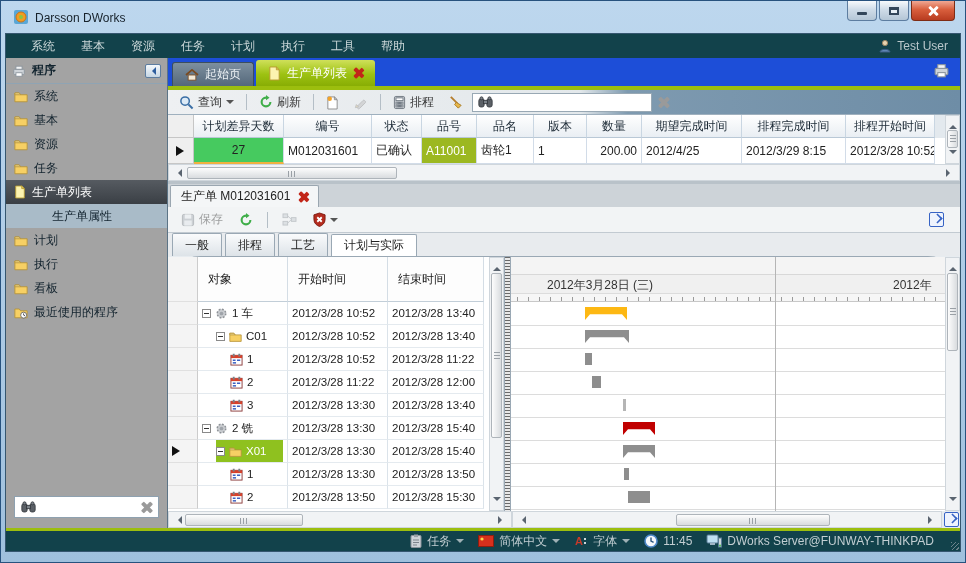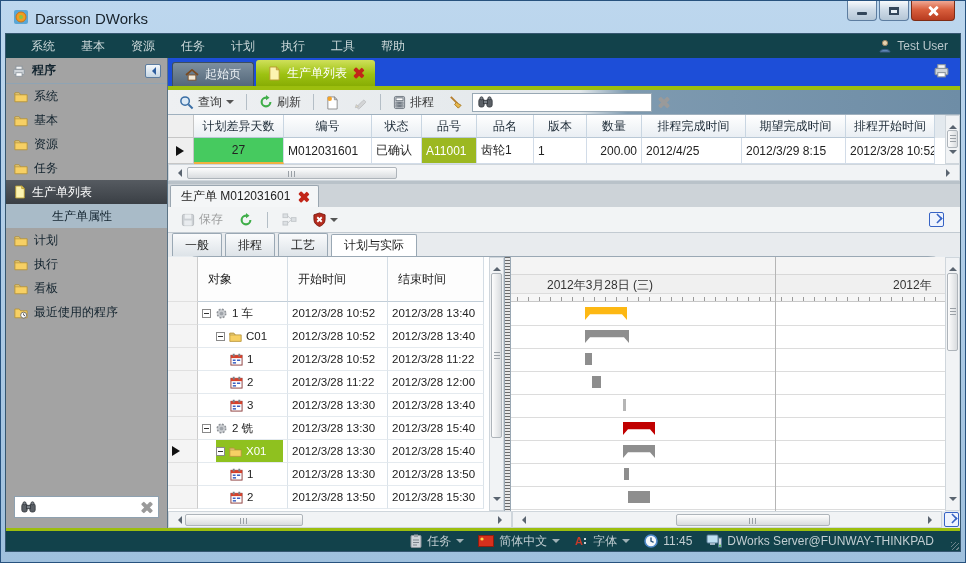--- a/index.html
+++ b/index.html
@@ -5,21 +5,21 @@
   * { margin:0; padding:0; box-sizing:border-box; }
   html,body { background:#dfe9f2; }
   body { font-family:"Liberation Sans","DejaVu Sans",sans-serif; font-size:12px; color:#222; }
 
   .window { position:relative; width:966px; height:563px;
     background:linear-gradient(#bdd7ee,#9fc0dd); border:1px solid #27527e;
     padding:0 4px 8px 4px; overflow:hidden; }
 
   
   .titlebar { height:32px; display:flex; align-items:center; padding:0 2px 0 8px; position:relative; }
-  .titlebar .t-title { margin-left:6px; color:#17222b; font-size:15px; padding-top:2px; }
+  .titlebar .t-title { margin-left:6px; color:#17222b; font-size:12px; padding-top:2px; }
   .winbtns { position:absolute; right:6px; top:0; display:flex; }
   .winbtn { width:30px; height:20px; border:1px solid #5d7da0; border-top:none;
     border-radius:0 0 4px 4px; background:linear-gradient(#f7fafc,#cfdce8 45%,#b4c6d6);
     margin-left:2px; display:flex; align-items:center; justify-content:center; cursor:pointer; }
   .winbtn.close { width:44px; background:linear-gradient(#f0a894,#d95f3d 45%,#b83c20); border-color:#7e2c15; }
   .glyph-min { width:10px; height:3px; background:#33465a; border-radius:1px; margin-top:6px; }
   .glyph-max { width:10px; height:8px; border:2px solid #33465a; border-top-width:3px; background:#e8f0f6; }
   .glyph-x { position:relative; width:12px; height:12px; }
   .glyph-x::before,.glyph-x::after { content:""; position:absolute; left:5px; top:0;
     width:3px; height:12px; background:#fff; border-radius:1px; }
@@ -502,22 +502,22 @@
             <div style="flex:1;min-width:0;overflow:hidden">
               <div class="grid-head" id="orders-head">
                   <div class="marker-cell"></div>
                   <div class="hcell" style="width: 90px;">计划差异天数</div>
                   <div class="hcell" style="width: 88px;">编号</div>
                   <div class="hcell" style="width: 50px;">状态</div>
                   <div class="hcell" style="width: 55px;">品号</div>
                   <div class="hcell" style="width: 57px;">品名</div>
                   <div class="hcell" style="width: 53px;">版本</div>
                   <div class="hcell" style="width: 55px;">数量</div>
+                  <div class="hcell" style="width: 100px;">期望完成时间</div>
                   <div class="hcell" style="width: 104px;">排程完成时间</div>
-                  <div class="hcell" style="width: 100px;">期望完成时间</div>
                   <div class="hcell" style="width: 89px;">排程开始时间</div>
                 </div>
               <div class="grid-row" id="orders-row">
                   <div class="marker-cell">
                     <div class="row-arrow"></div>
                   </div>
                   <div class="dcell center bg-green" style="width: 90px;">27</div>
                   <div class="dcell" style="width: 88px;">M012031601</div>
                   <div class="dcell" style="width: 50px;">已确认</div>
                   <div class="dcell bg-olive" style="width: 55px;">A11001</div>

